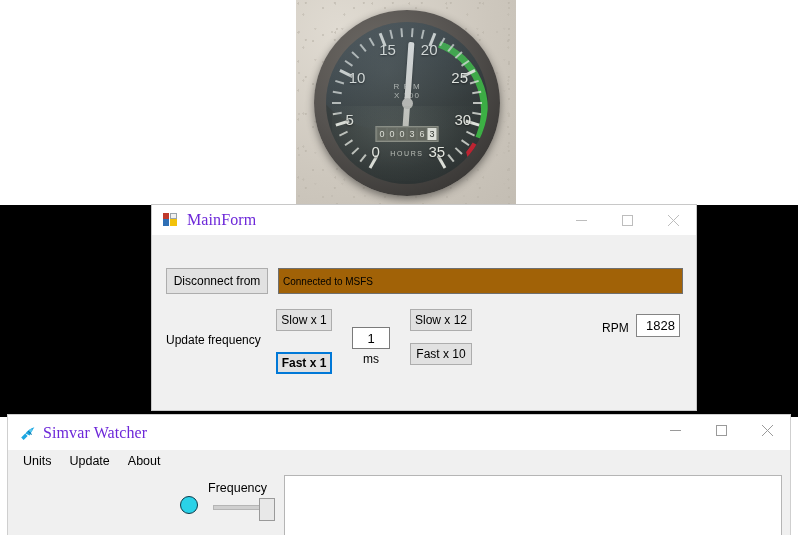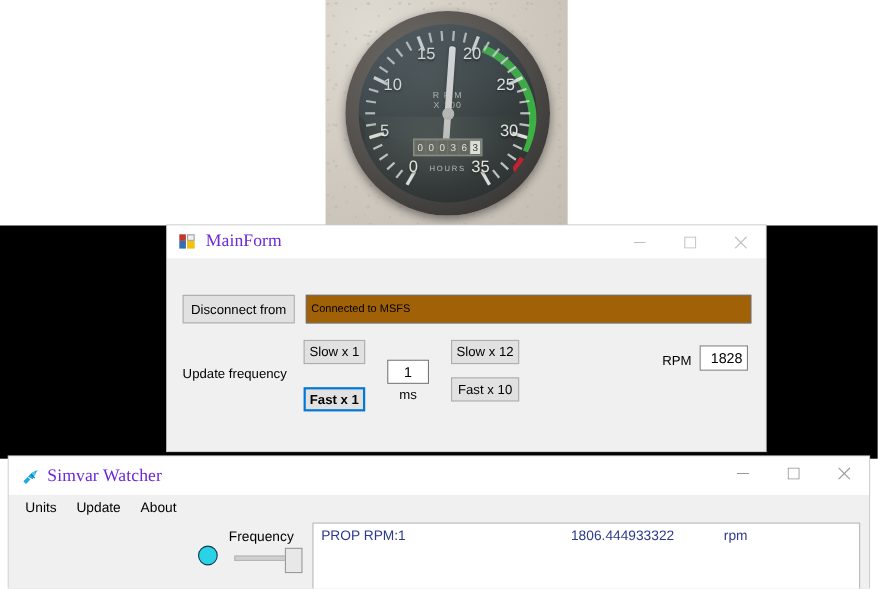--- a/index.html
+++ b/index.html
@@ -384,22 +384,15 @@
 
   <div class="body">
 
     <div id="status-led"></div>
 
     <div class="lbl" id="frequency-label">Frequency</div>
     <div id="frequency-slider"></div>
     <div id="frequency-thumb"></div>
 
     <div id="grid">
-      <div id="grid-rows">
-          <div class="row">
-            <div class="col-simvar">PROP RPM:1</div>
-            <div class="col-value">1806.444933322</div>
-            <div class="col-units">rpm</div>
-          </div>
-        </div>
     </div>
   </div>
 </div>
 
 </body></html>

